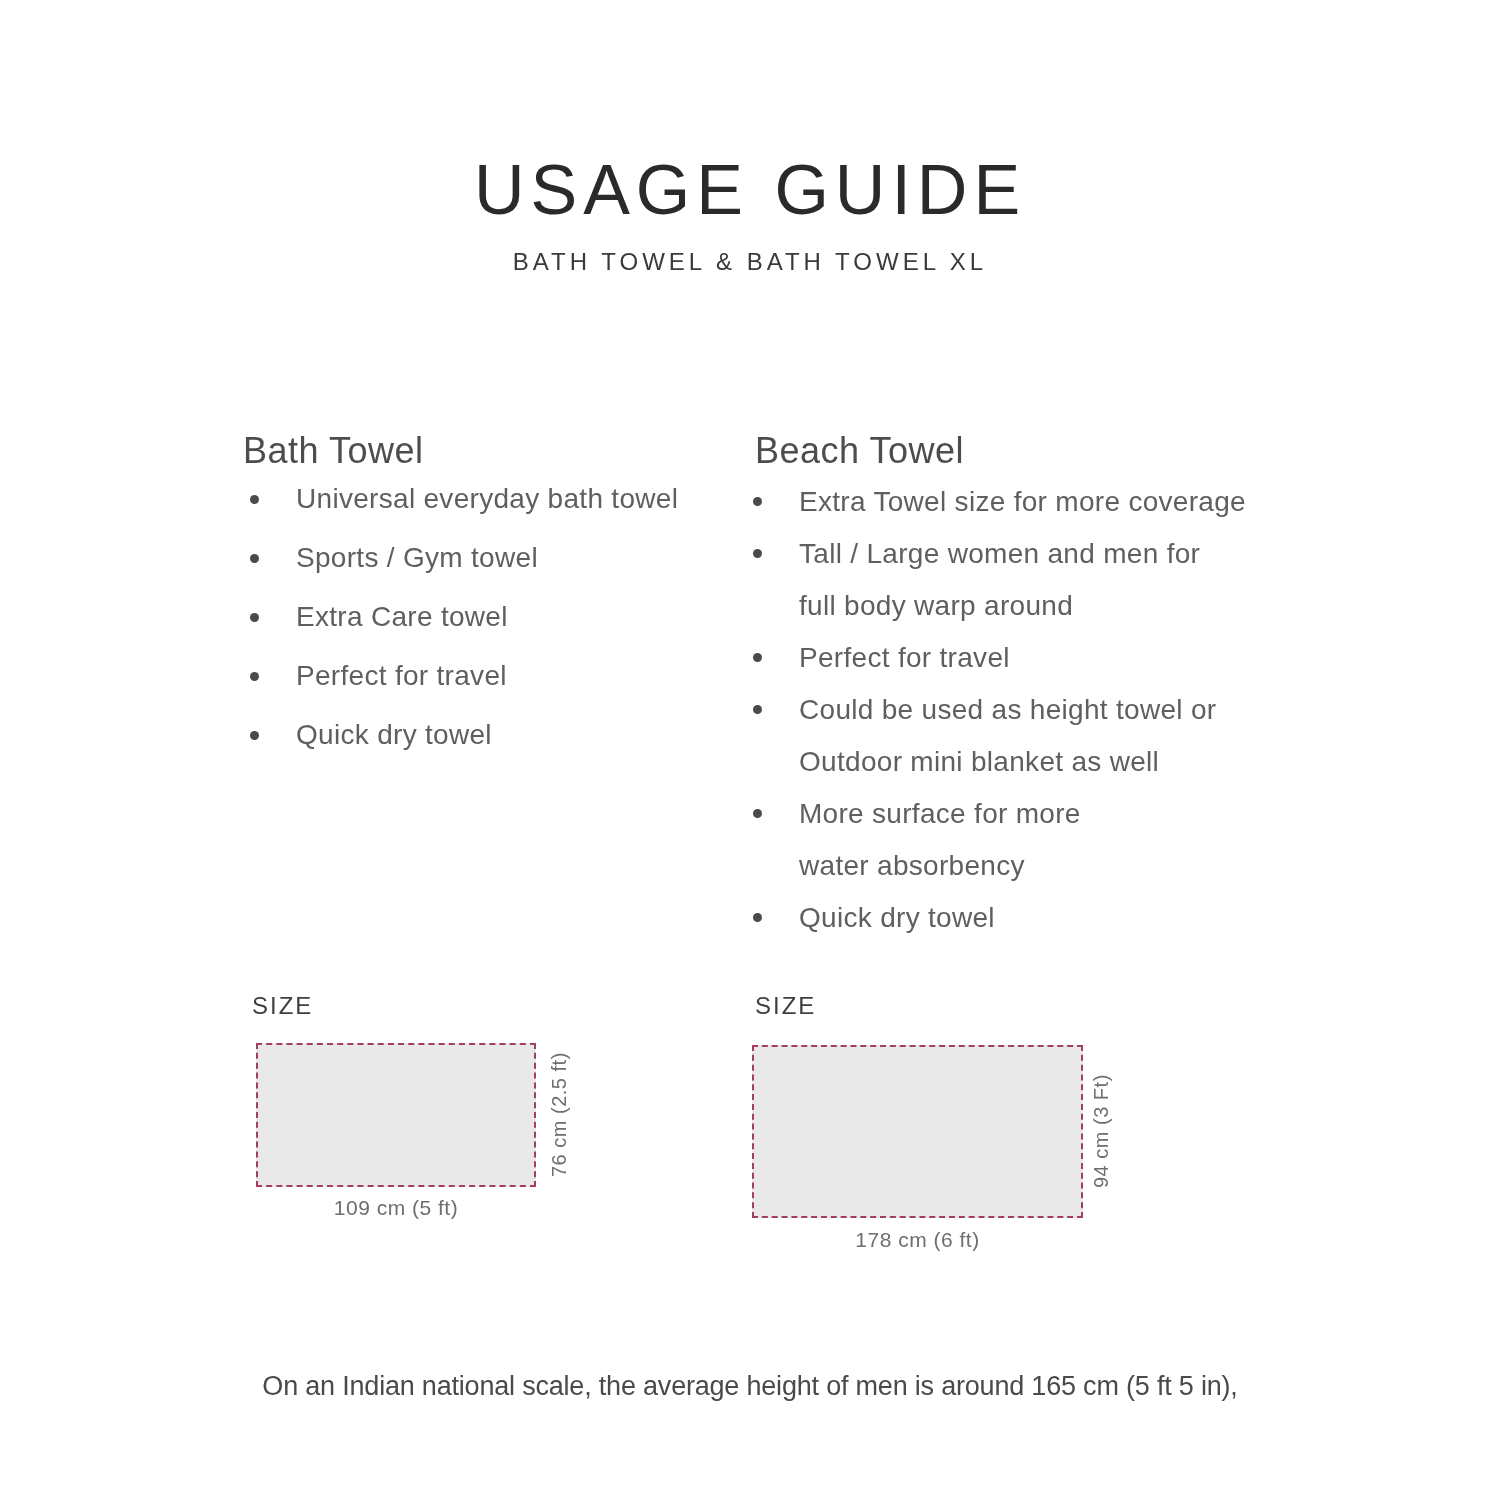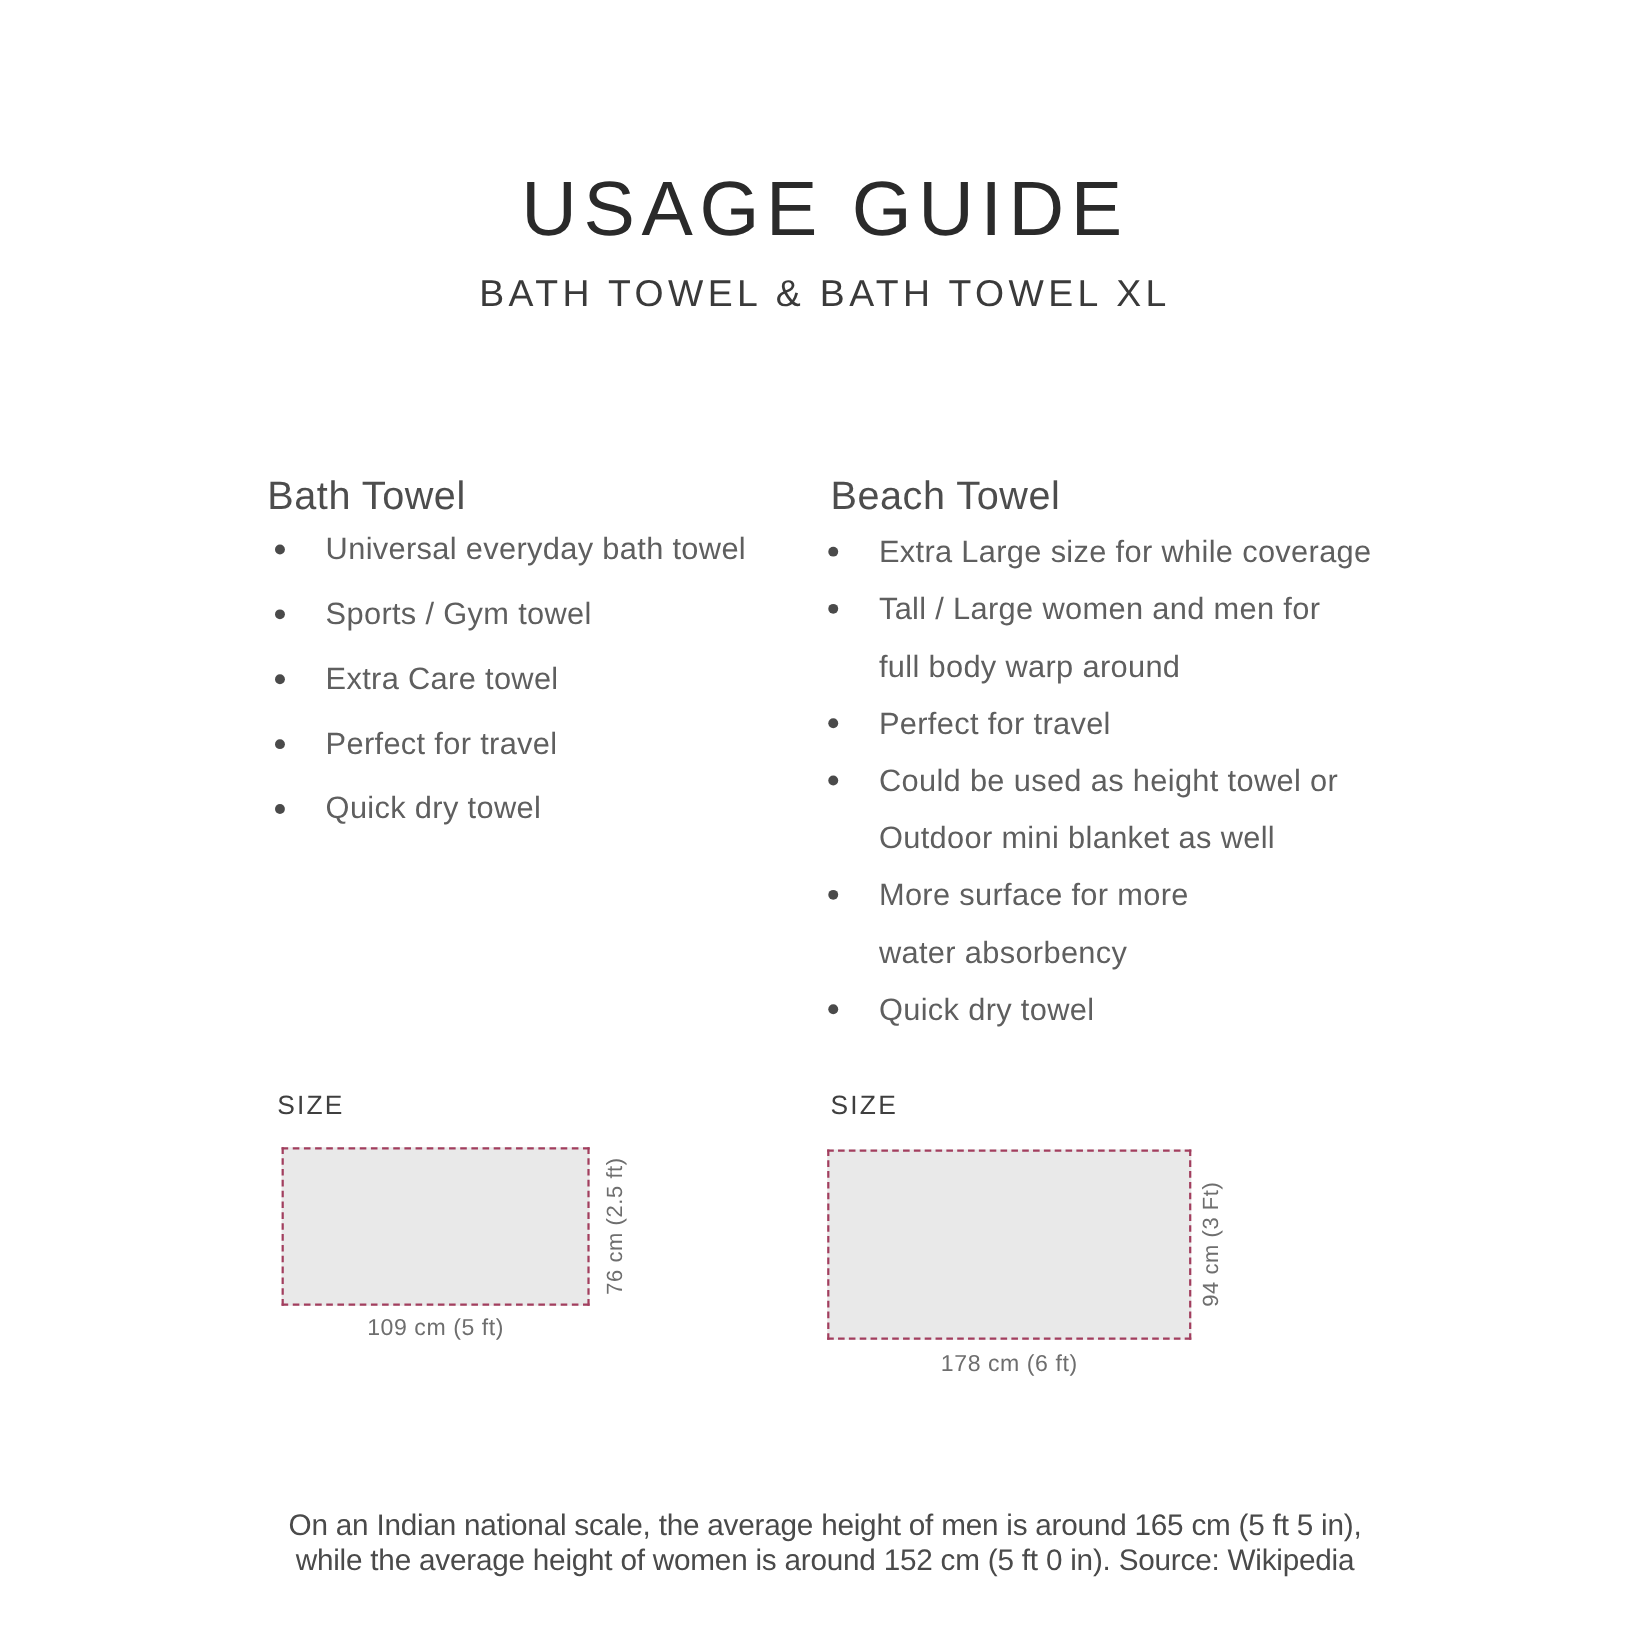--- a/index.html
+++ b/index.html
@@ -26,21 +26,21 @@
     text-align: center;
     font-size: 70px;
     font-weight: 300;
     letter-spacing: 6px;
     color: var(--text_title);
   }
   .page-subtitle {
     position: absolute;
     top: 248px; left: 0; width: 100%;
     text-align: center;
-    font-size: 34px;
+    font-size: 24px;
     font-weight: 300;
     letter-spacing: 4px;
     color: #3a3a3a;
   }
   .col-heading {
     position: absolute;
     font-size: 36px;
     font-weight: 400;
     color: var(--text_heading);
     letter-spacing: 0.5px;
@@ -163,21 +163,21 @@
         <span class="line">Quick dry towel</span>
       </span>
   </li>
 </ul>
 
 <div class="col-heading h-beach">Beach Towel</div>
 <ul class="bullets list-beach">
   <li>
     <span class="dot"></span>
     <span class="li-text">
-        <span class="line">Extra Large size for while coverage</span>
+        <span class="line">Extra Towel size for more coverage</span>
       </span>
   </li>
   <li>
     <span class="dot"></span>
     <span class="li-text">
       <span class="line">Tall / Large women and men for</span>
       <span class="line">full body warp around</span>
     </span>
   </li>
   <li>
@@ -213,14 +213,13 @@
 <div class="width-label wlabel-left">109 cm (5 ft)</div>
 <div class="height-label hlabel-left">76 cm (2.5 ft)</div>
 
 <div class="size-heading size-h-right">SIZE</div>
 <div class="towel-rect rect-right"></div>
 <div class="width-label wlabel-right">178 cm (6 ft)</div>
 <div class="height-label hlabel-right">94 cm (3 Ft)</div>
 
 <div class="footer">
   <span class="line">On an Indian national scale, the average height of men is around 165 cm (5 ft 5 in),</span>
-  <span class="line">while the average height of women is around 152 cm (5 ft 0 in). Source: Wikipedia</span>
 </div>
 
 </body></html>

